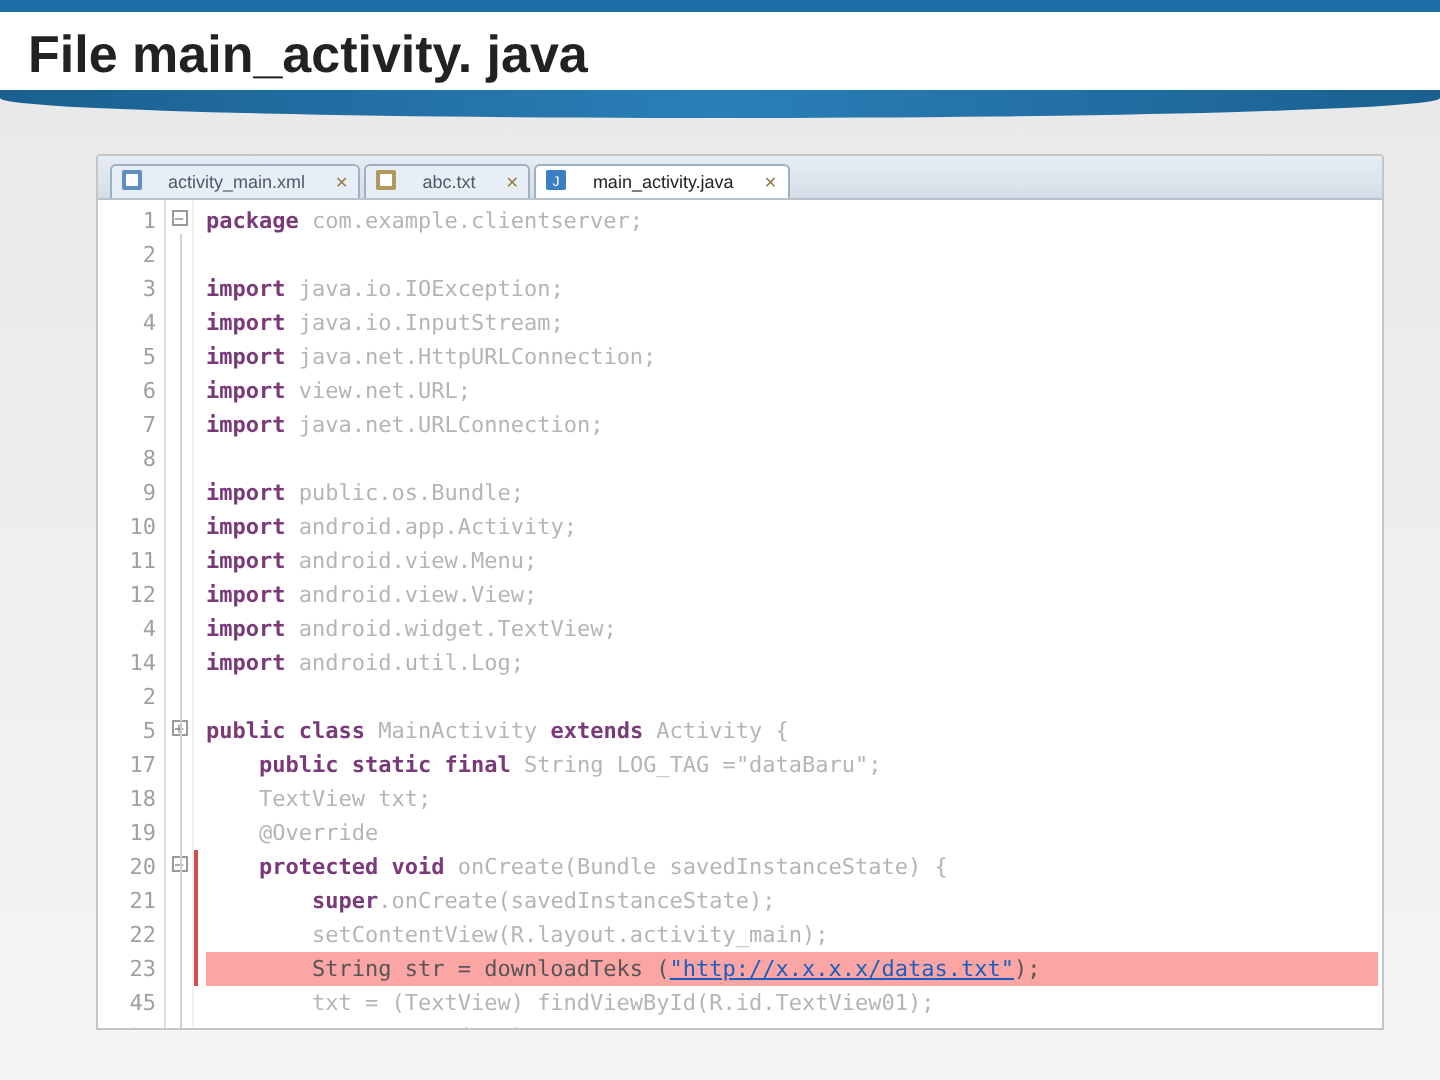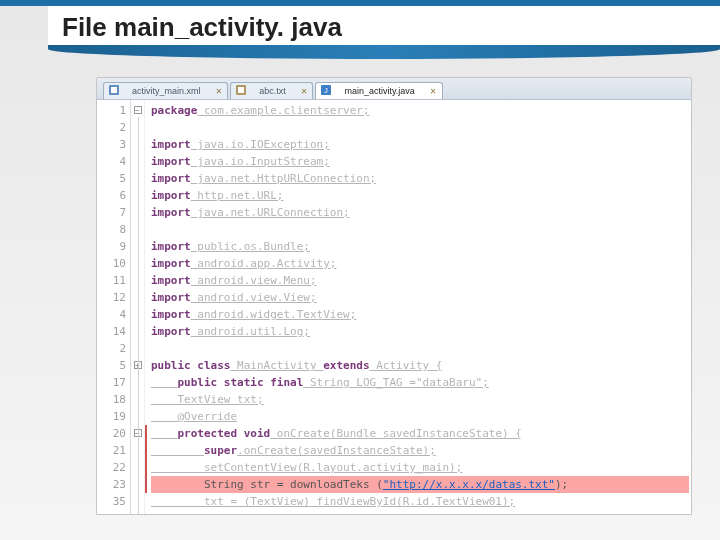--- a/index.html
+++ b/index.html
@@ -1,21 +1,20 @@
 <!DOCTYPE html>
 <html><head>
 <meta charset="utf-8">
 <style>
   * { box-sizing: border-box; margin: 0; padding: 0; }
   html, body { width: 720px; height: 540px; font-family: Arial, sans-serif; overflow: hidden; background: #f5f5f5; }
   .slide {
     width: 720px; height: 540px; position: relative;
     background: linear-gradient(to bottom, #e8e8e8 0%, #f5f5f5 100%);
     border-top: 6px solid #1e6ea8;
-    padding-left: 48px;
   }
   .title-bar {
     padding: 6px 14px 4px 14px;
     font-size: 26px;
     font-weight: bold;
     color: #222;
     background: #fff;
   }
   .swoosh {
     height: 14px;
@@ -87,21 +86,21 @@
     flex: 1;
     padding: 2px 0 0 6px;
     font-family: Consolas, monospace;
     font-size: 11px;
     color: #aaa;
     line-height: 17px;
     white-space: pre;
     position: relative;
   }
   .kw { color: #7a3a7a; font-weight: bold; }
-  .dim { color: #b5b5b5; text-decoration: underline; }
+  .dim { color: #b5b5b5; }
   .hi-row {
     background: #fca5a5;
     display: inline-block;
     width: calc(100% - 2px);
   }
   .hi-text { color: #555; }
   .hi-string { color: #1a5fbf; text-decoration: underline; }
   .red-bar {
     position: absolute; left: 0; width: 2px; background: #d05050;
   }
@@ -158,21 +157,21 @@
           <div>14</div>
           <div>2</div>
           <div>5</div>
           <div>17</div>
           <div>18</div>
           <div>19</div>
           <div>20</div>
           <div>21</div>
           <div>22</div>
           <div>23</div>
-          <div>35</div>
+          <div>45</div>
           <div>25</div>
         </div>
       <div class="fold-col" id="foldcol">
           <span class="fold-mark"><span style="border:1px solid #999;display:inline-block;width:8px;height:8px;line-height:7px;font-size:8px;background:#fff">−</span></span>
           <span class="fold-mark"></span>
           <span class="fold-mark"></span>
           <span class="fold-mark"></span>
           <span class="fold-mark"></span>
           <span class="fold-mark"></span>
           <span class="fold-mark"></span>
@@ -194,21 +193,21 @@
           <span class="fold-mark"></span>
           <span class="fold-mark"></span>
           <span class="fold-mark"></span>
         <div class="fold-line"></div>
       </div>
       <div class="code" id="code"><span><span class="kw">package</span><span class="dim"> com.example.clientserver;</span></span>
 
 <span><span class="kw">import</span><span class="dim"> java.io.IOException;</span></span>
 <span><span class="kw">import</span><span class="dim"> java.io.InputStream;</span></span>
 <span><span class="kw">import</span><span class="dim"> java.net.HttpURLConnection;</span></span>
-<span><span class="kw">import</span><span class="dim"> http.net.URL;</span></span>
+<span><span class="kw">import</span><span class="dim"> view.net.URL;</span></span>
 <span><span class="kw">import</span><span class="dim"> java.net.URLConnection;</span></span>
 
 <span><span class="kw">import</span><span class="dim"> public.os.Bundle;</span></span>
 <span><span class="kw">import</span><span class="dim"> android.app.Activity;</span></span>
 <span><span class="kw">import</span><span class="dim"> android.view.Menu;</span></span>
 <span><span class="kw">import</span><span class="dim"> android.view.View;</span></span>
 <span><span class="kw">import</span><span class="dim"> android.widget.TextView;</span></span>
 <span><span class="kw">import</span><span class="dim"> android.util.Log;</span></span>
 
 <span><span class="kw">public class</span><span class="dim"> MainActivity </span><span class="kw">extends</span><span class="dim"> Activity {</span></span>

